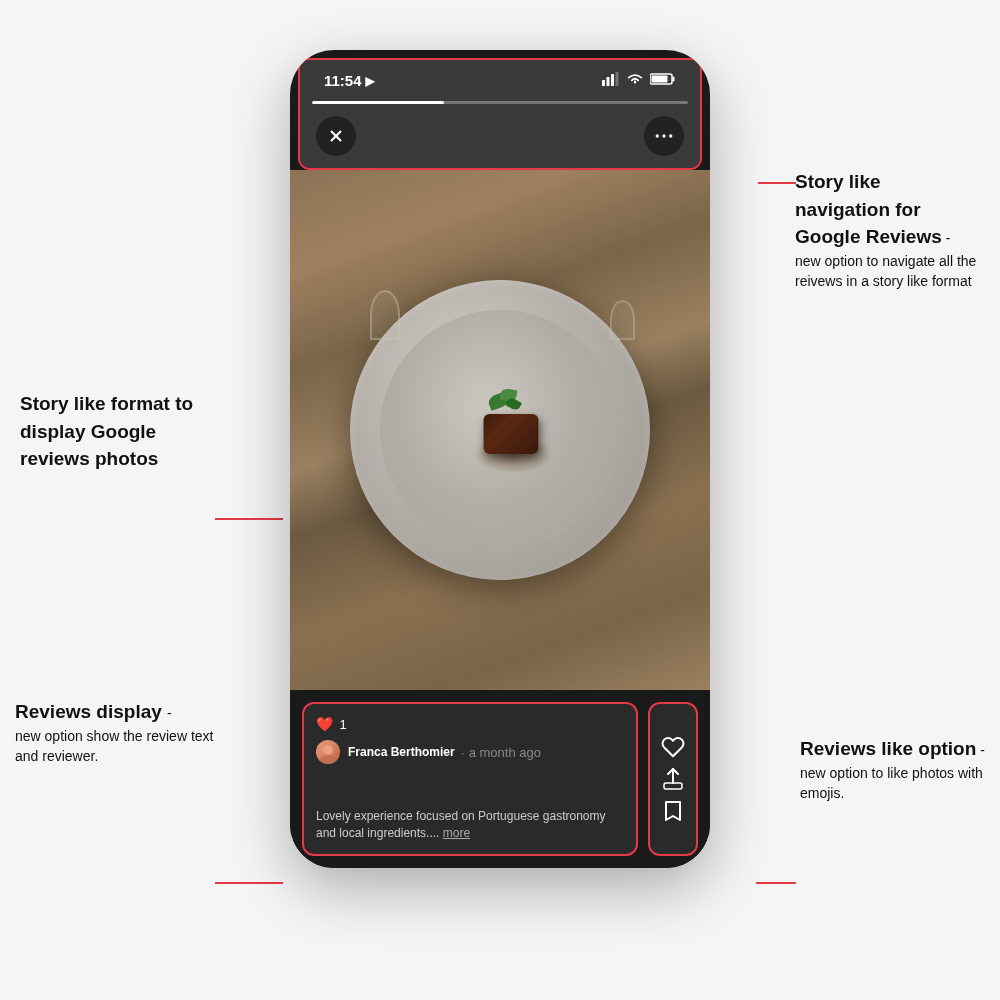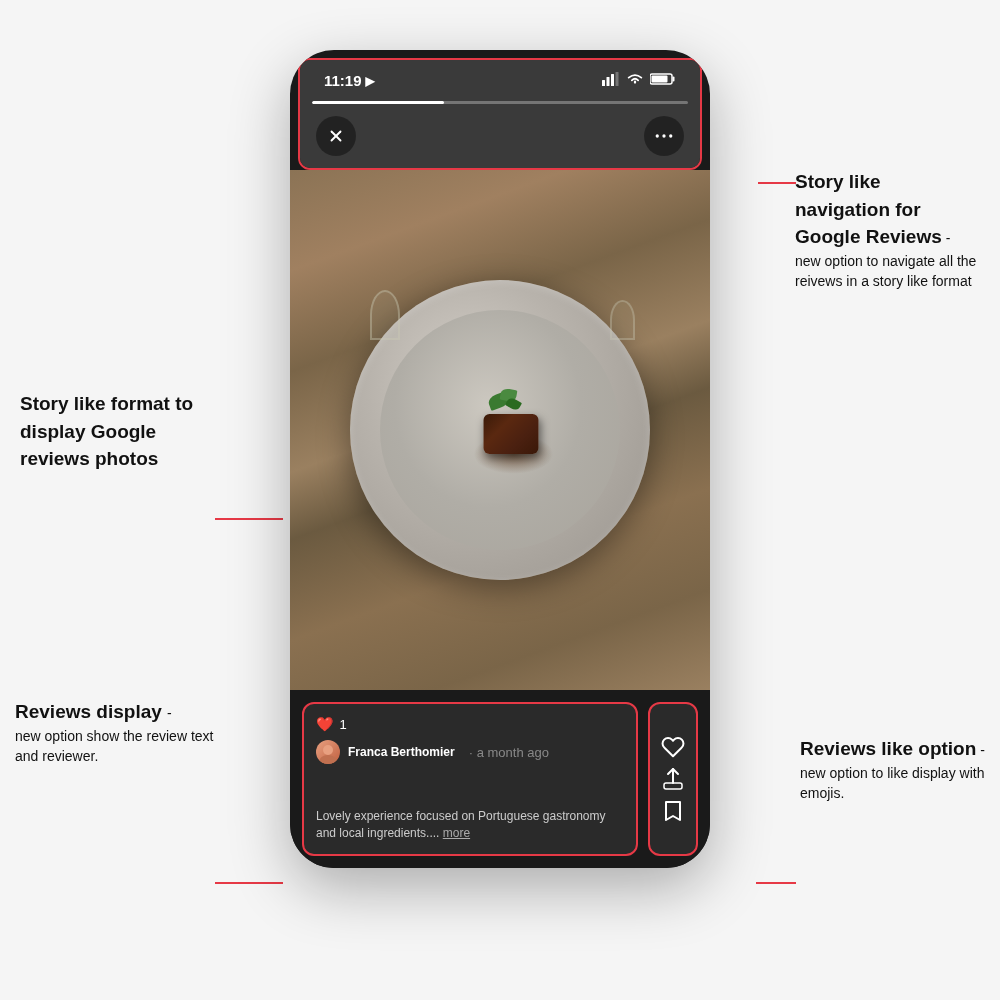--- a/index.html
+++ b/index.html
@@ -259,21 +259,21 @@
       justify-content: center;
       font-size: 10px;
       color: #fff;
       overflow: hidden;
       flex-shrink: 0;
     }
 
     .reviewer-info {
       display: flex;
       align-items: center;
-      gap: 14px;
+      gap: 6px;
       flex-wrap: wrap;
     }
 
     .reviewer-name {
       color: #fff;
       font-size: 12px;
       font-weight: 600;
     }
 
     .reviewer-time {
@@ -378,39 +378,39 @@
   <strong>Story like format to display Google reviews photos</strong>
 </div>
 
 <div class="annotation ann-bottom-left">
   <strong>Reviews display </strong><span> - </span><br>
   <span>new option show the review text and reviewer.</span>
 </div>
 
 <div class="annotation ann-bottom-right">
   <strong>Reviews like option</strong><span> - </span><br>
-  <span>new option to like display with emojis.</span>
+  <span>new option to like photos with emojis.</span>
 </div>
 
 <div class="connector-line-h" style="top:182px; right:204px; width:38px;"></div>
 
 <div class="connector-line-h" style="top:518px; left:215px; width:68px;"></div>
 
 <div class="connector-line-h" style="top:882px; left:215px; width:68px;"></div>
 
 <div class="connector-line-h" style="top:882px; right:204px; width:40px;"></div>
 
 <div class="phone-wrapper">
   <div class="phone">
 
     <div style="border: 2.5px solid #e63946; border-radius: 12px; margin: 8px 8px 0 8px; overflow: hidden;">
 
       <div class="status-bar">
         <div class="status-time">
-          <span>11:19</span>
+          <span>11:54</span>
           <span style="font-size:12px;">▶</span>
         </div>
         <div class="status-icons">
           <span>
             <svg width="18" height="14" viewBox="0 0 18 14">
               <rect x="0" y="8" width="3" height="6" fill="white" rx="0.5"></rect>
               <rect x="4.5" y="5" width="3" height="9" fill="white" rx="0.5"></rect>
               <rect x="9" y="2" width="3" height="12" fill="white" rx="0.5"></rect>
               <rect x="13.5" y="0" width="3" height="14" fill="rgba(255,255,255,0.3)" rx="0.5"></rect>
             </svg>

